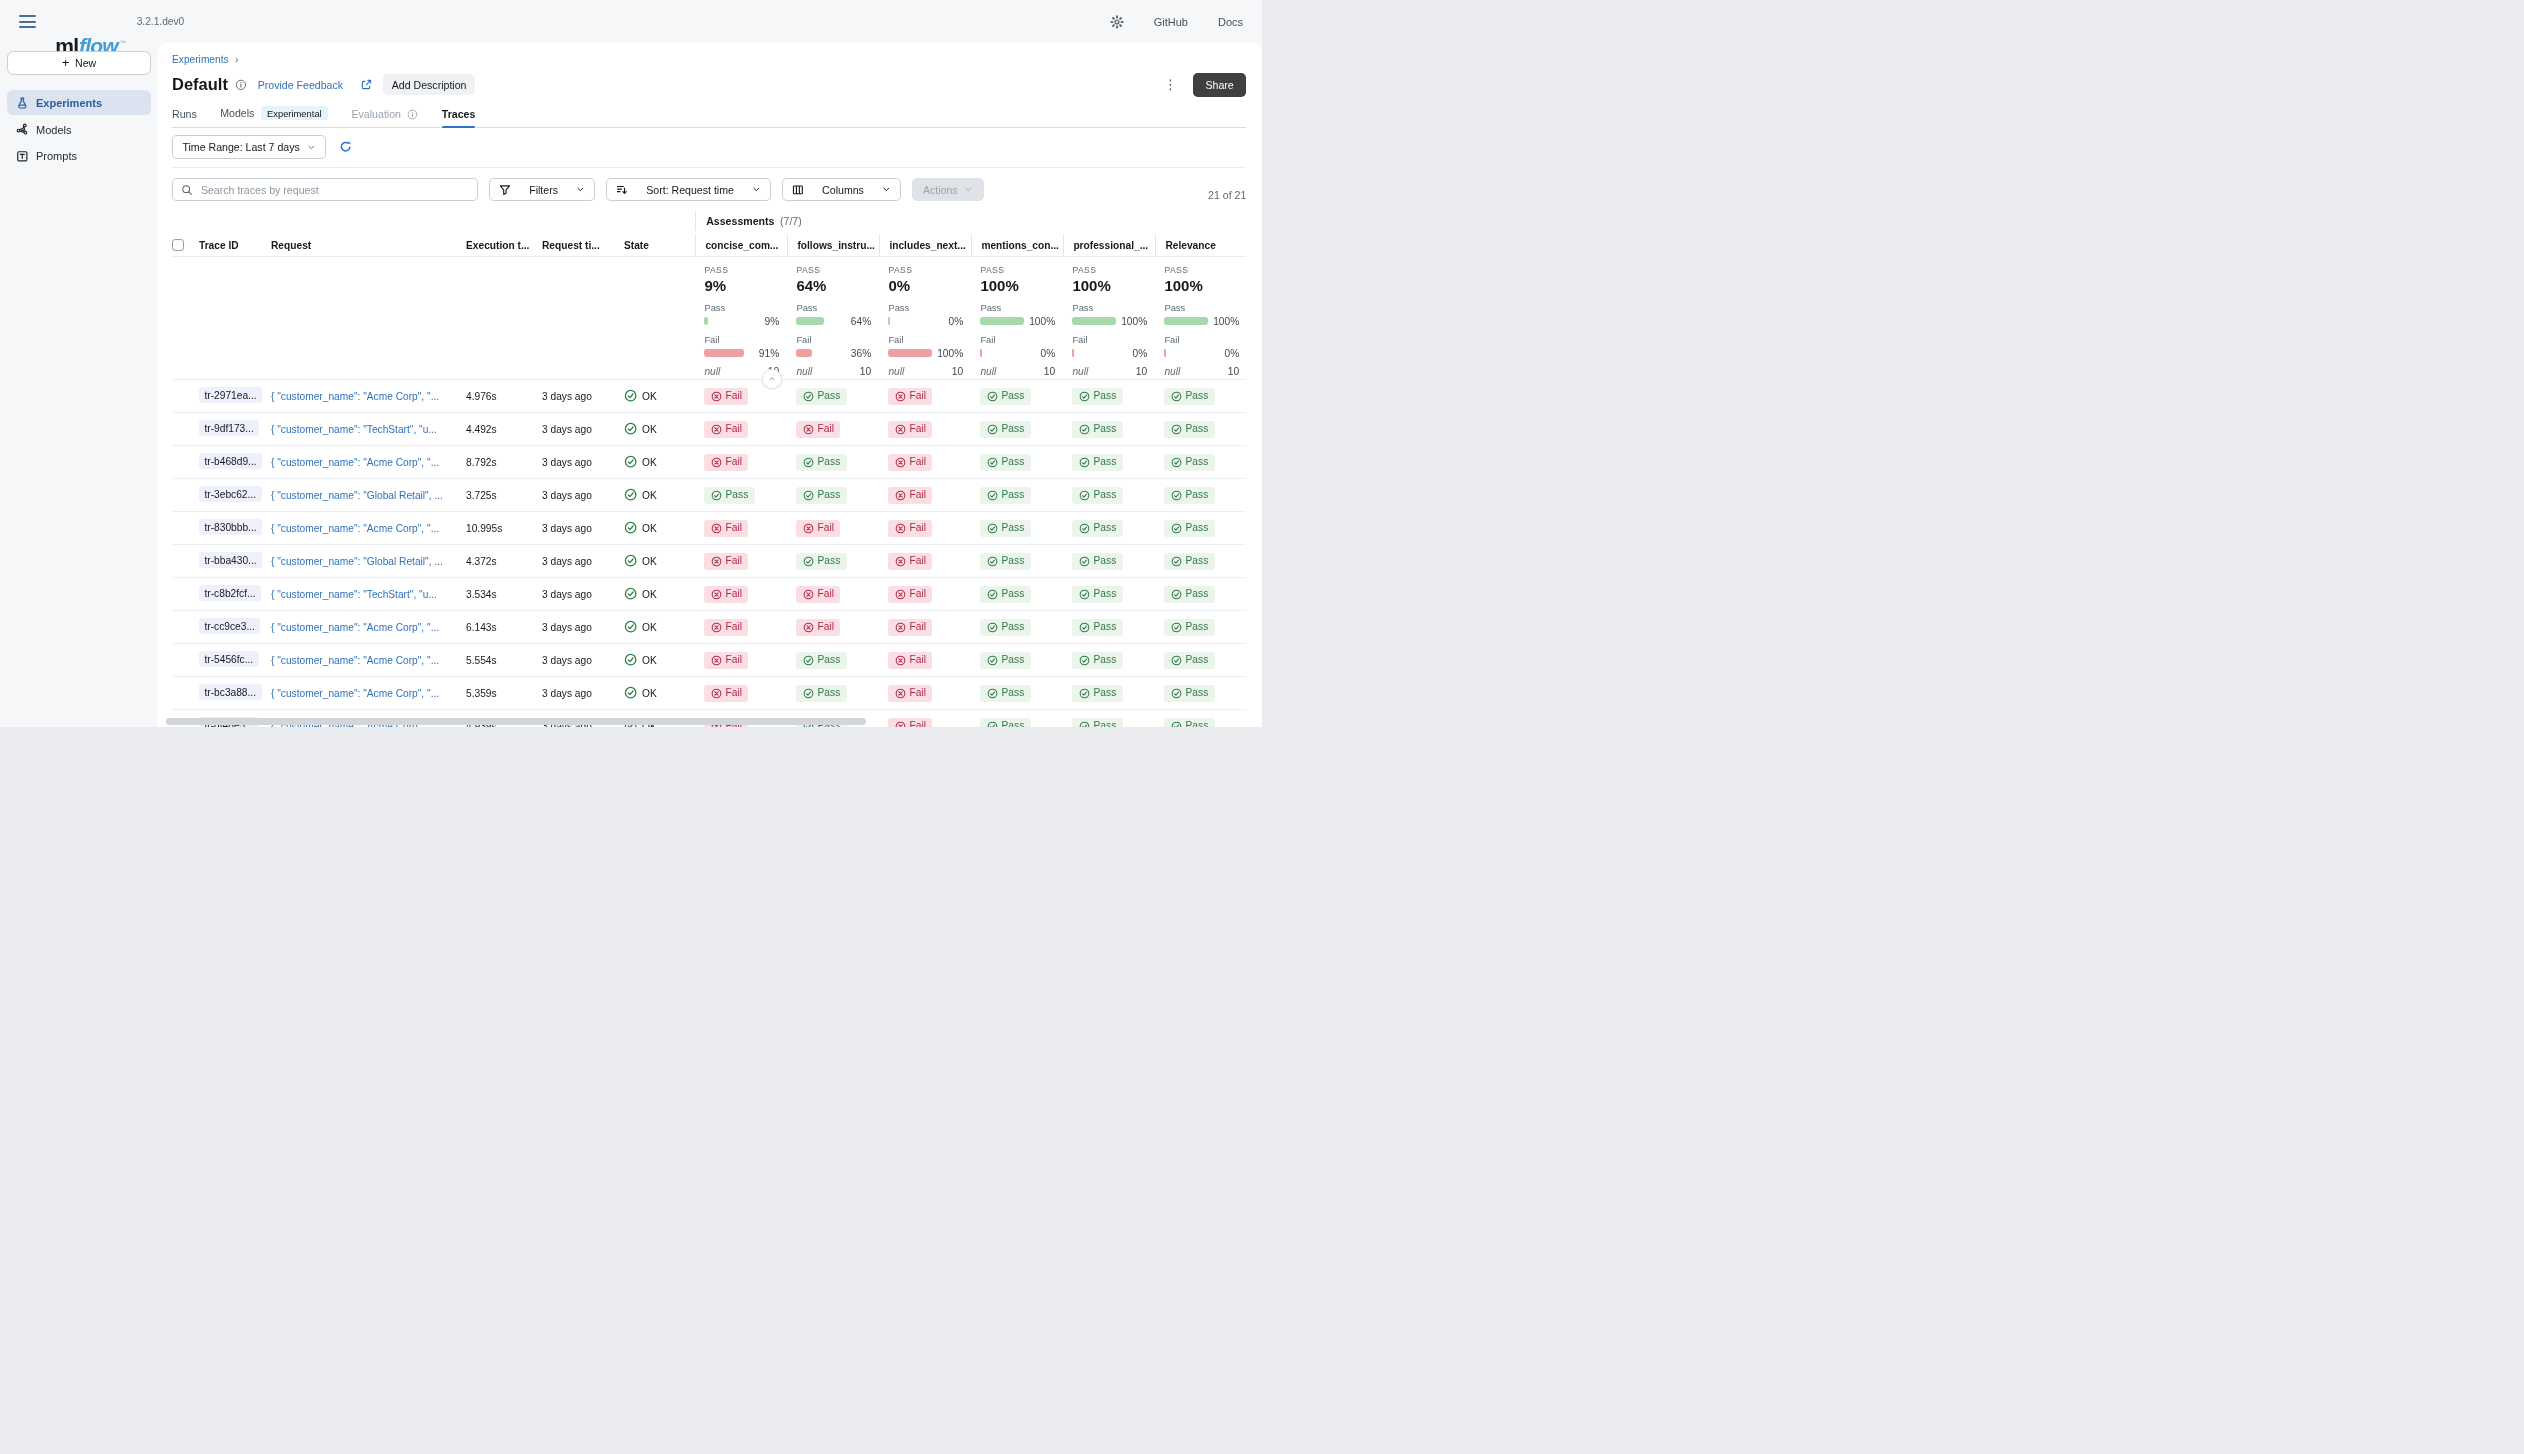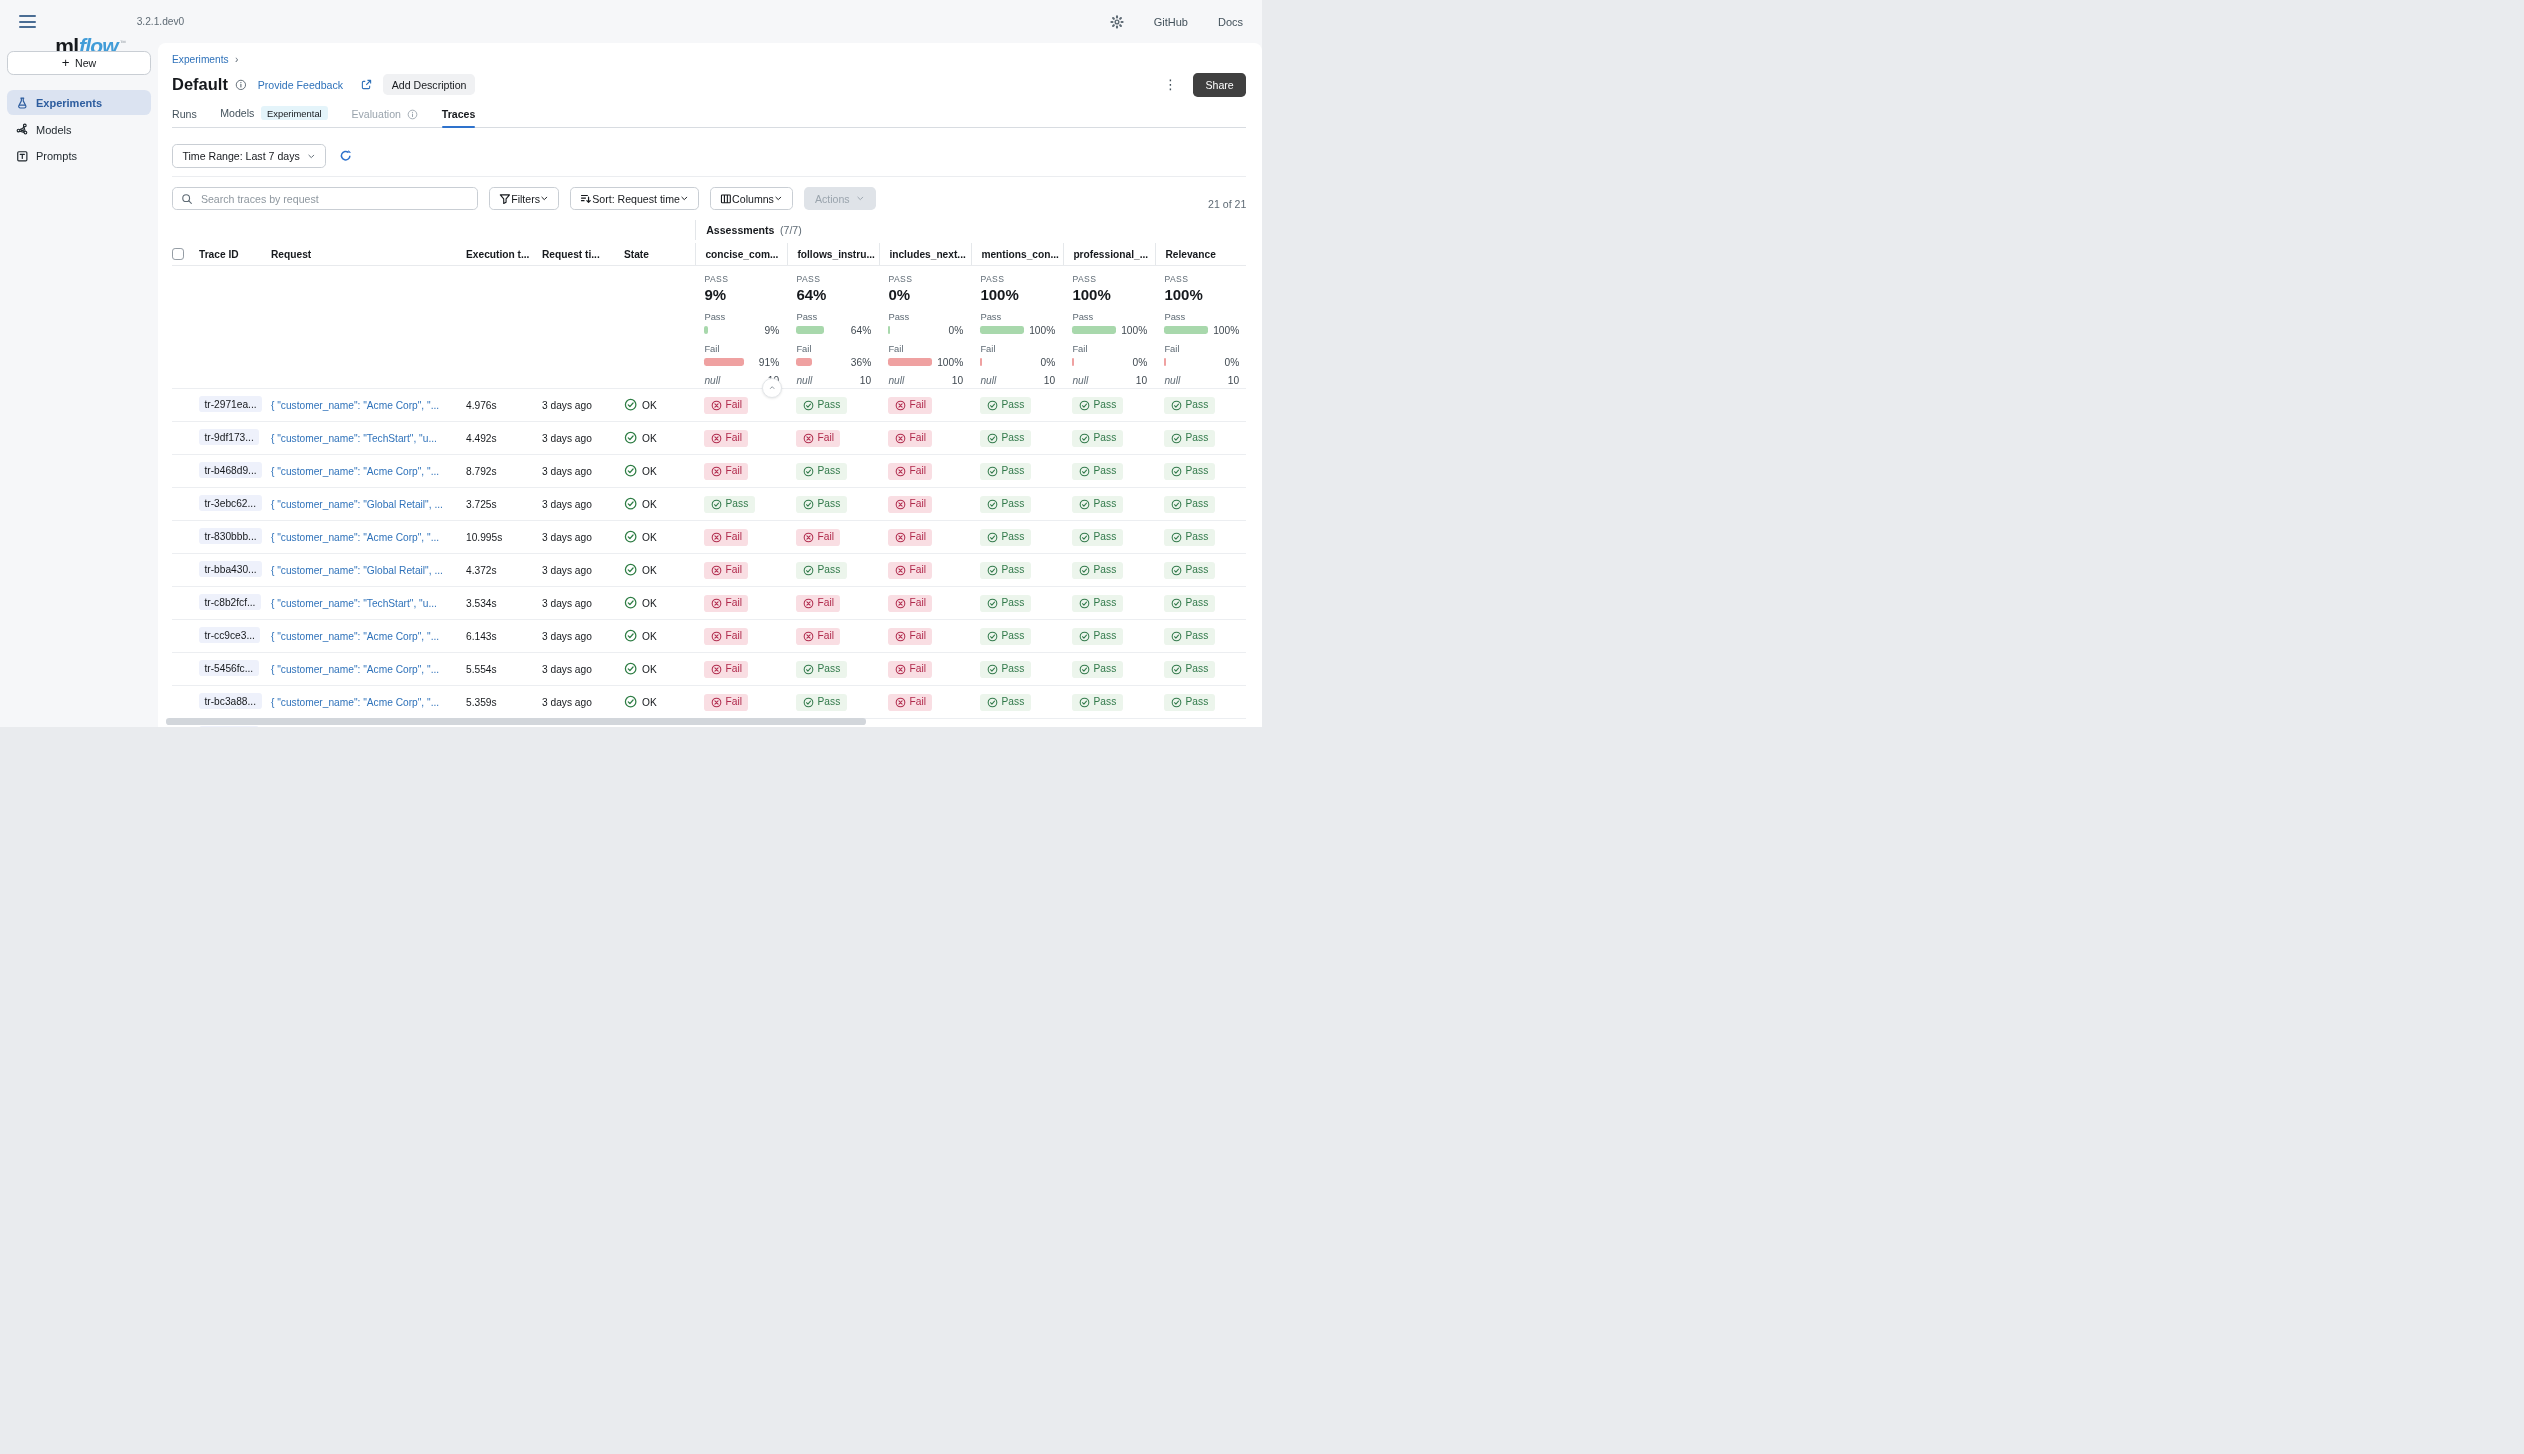--- a/index.html
+++ b/index.html
@@ -44,31 +44,31 @@
 
   
   .tabs{margin-top:7.8px;display:flex;align-items:flex-end;gap:23.5px;border-bottom:0.8px solid #d8dce1;}
   .tab{display:flex;align-items:center;gap:6.3px;font-size:10.6px;color:#44525c;padding-bottom:7px;position:relative;cursor:pointer;white-space:nowrap;}
   .tab .badge-exp{background:#e4f4fa;border-radius:3.1px;padding:1.6px 6.3px;font-size:9.4px;color:#16191d;}
   .tab.disabled{color:#9aa4ad;}
   .tab.active{color:#16191d;font-weight:700;}
   .tab.active::after{content:"";position:absolute;left:0;right:0;bottom:-0.8px;height:2.4px;background:#2e72cc;border-radius:1.6px;}
 
   
-  .time-row{margin-top:16px;display:flex;align-items:center;gap:9.4px;padding-bottom:8.6px;border-bottom:0.8px solid #ebedf0;}
+  .time-row{margin-top:7px;display:flex;align-items:center;gap:9.4px;padding-bottom:8.6px;border-bottom:0.8px solid #ebedf0;}
   .drop-btn{height:23.5px;background:#fff;border:0.8px solid #c9ced4;border-radius:4.7px;display:flex;align-items:center;gap:7px;padding:0 9.4px;font-size:10.6px;color:#16191d;cursor:pointer;white-space:nowrap;}
   .chev{color:#5f6b75;display:flex;align-items:center;}
   .refresh-btn{width:22px;height:22px;display:flex;align-items:center;justify-content:center;color:#2e72cc;cursor:pointer;}
 
   
   .toolbar{margin-top:9.4px;display:flex;align-items:center;gap:11px;}
   .search-box{width:306px;height:23.5px;border:0.8px solid #c9ced4;border-radius:4.7px;display:flex;align-items:center;gap:6.3px;padding:0 7.8px;background:#fff;}
   .search-box input{border:none;outline:none;flex:1;font-size:10.6px;font-family:inherit;color:#16191d;background:transparent;}
   .search-box input::placeholder{color:#8e979f;}
-  .tool-btn{height:23.5px;background:#fff;border:0.8px solid #c9ced4;border-radius:4.7px;display:flex;align-items:center;gap:0;padding:0 9.4px;font-size:10.6px;color:#16191d;cursor:pointer;white-space:nowrap;justify-content:flex-end;}
+  .tool-btn{height:23.5px;background:#fff;border:0.8px solid #c9ced4;border-radius:4.7px;display:flex;align-items:center;gap:18px;padding:0 9.4px;font-size:10.6px;color:#16191d;cursor:pointer;white-space:nowrap;justify-content:flex-end;}
   .tool-btn svg{color:#16191d;}
   .actions-btn{height:23.5px;background:#dfe3e8;border:none;border-radius:4.7px;display:flex;align-items:center;gap:6.3px;padding:0 11px;font-size:10.6px;color:#9aa4ad;cursor:default;white-space:nowrap;}
   .result-count{margin-left:auto;font-size:10.6px;color:#5f6b75;align-self:flex-end;}
 
   
   .table-wrap{position:relative;margin-top:9.4px;
     --cols:27px 72px 195px 76px 82px 71px 92px 92px 92px 92px 92px 92px;}
   .group-row{display:grid;grid-template-columns:523px 1fr;height:20.4px;align-items:center;}
   .group-label{border-left:0.8px solid #e3e6e9;height:20.4px;display:flex;align-items:center;gap:5.5px;padding-left:10.2px;}
   .group-label .g-name{font-size:10.6px;font-weight:700;color:#16191d;}

